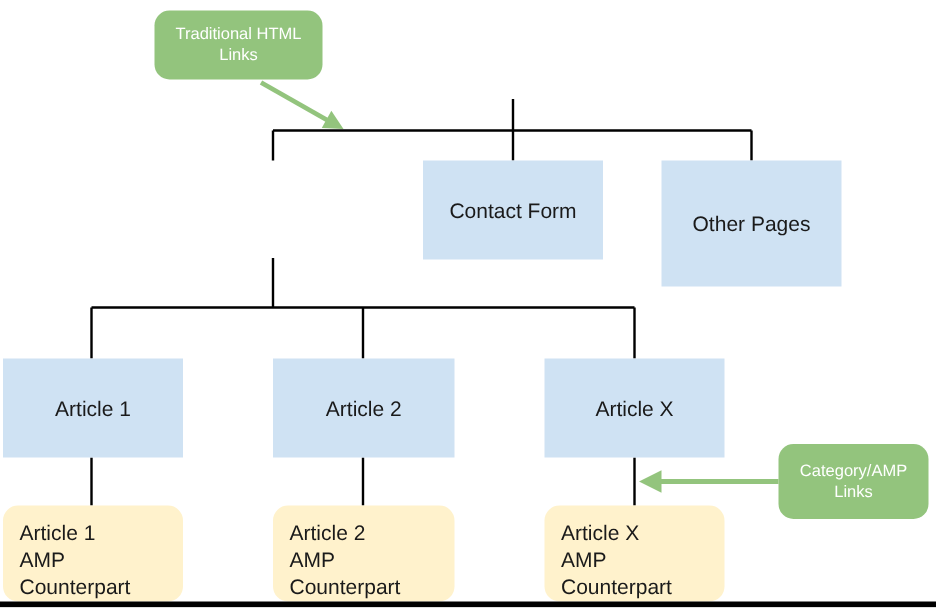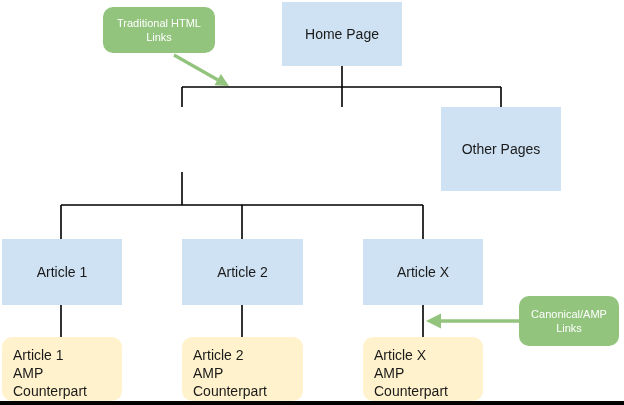--- a/index.html
+++ b/index.html
@@ -90,22 +90,22 @@
       <line x1="174" y1="55" x2="218" y2="80" stroke="#93c47d" stroke-width="3.2"></line>
       <polygon points="229,86 214.5,85.3 220.9,73.9" fill="#93c47d"></polygon>
     </g>
 
     <g>
       <line x1="519" y1="321" x2="440" y2="321" stroke="#93c47d" stroke-width="3.4"></line>
       <polygon points="426,321 441,313.5 441,328.5" fill="#93c47d"></polygon>
     </g>
   </svg>
 
-  <div class="box page-box" id="home">
-    <span class="label-clip">Home Page</span>
+  <div class="box page-box" id="contact">
+    <span class="label-clip">Contact Form</span>
   </div>
   <div class="box page-box" id="other">
     <span class="label-clip">Other Pages</span>
   </div>
   <div class="box page-box" id="article1">
     <span class="label-clip">Article 1</span>
   </div>
   <div class="box page-box" id="article2">
     <span class="label-clip">Article 2</span>
   </div>
@@ -118,18 +118,18 @@
 Counterpart</div>
   <div class="box amp-box" id="amp2">Article 2
 AMP
 Counterpart</div>
   <div class="box amp-box" id="ampX">Article X
 AMP
 Counterpart</div>
 
   <div class="callout" id="callout-traditional">Traditional HTML
 Links</div>
-  <div class="callout" id="callout-canonical">Canonical/AMP
+  <div class="callout" id="callout-canonical">Category/AMP
 Links</div>
 
   <div class="bottom-bar"></div>
 
 </div>
 
 </body></html>

